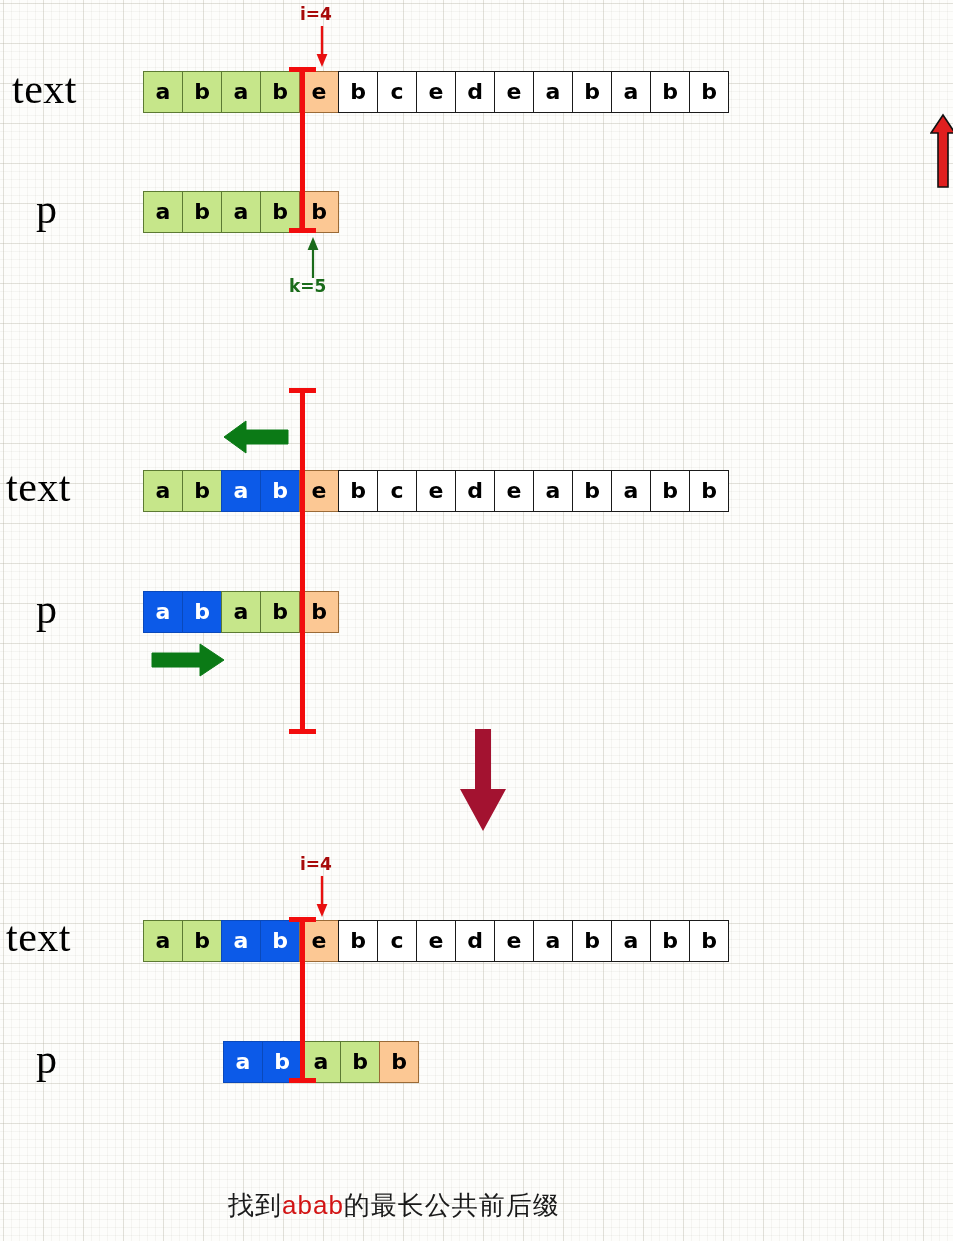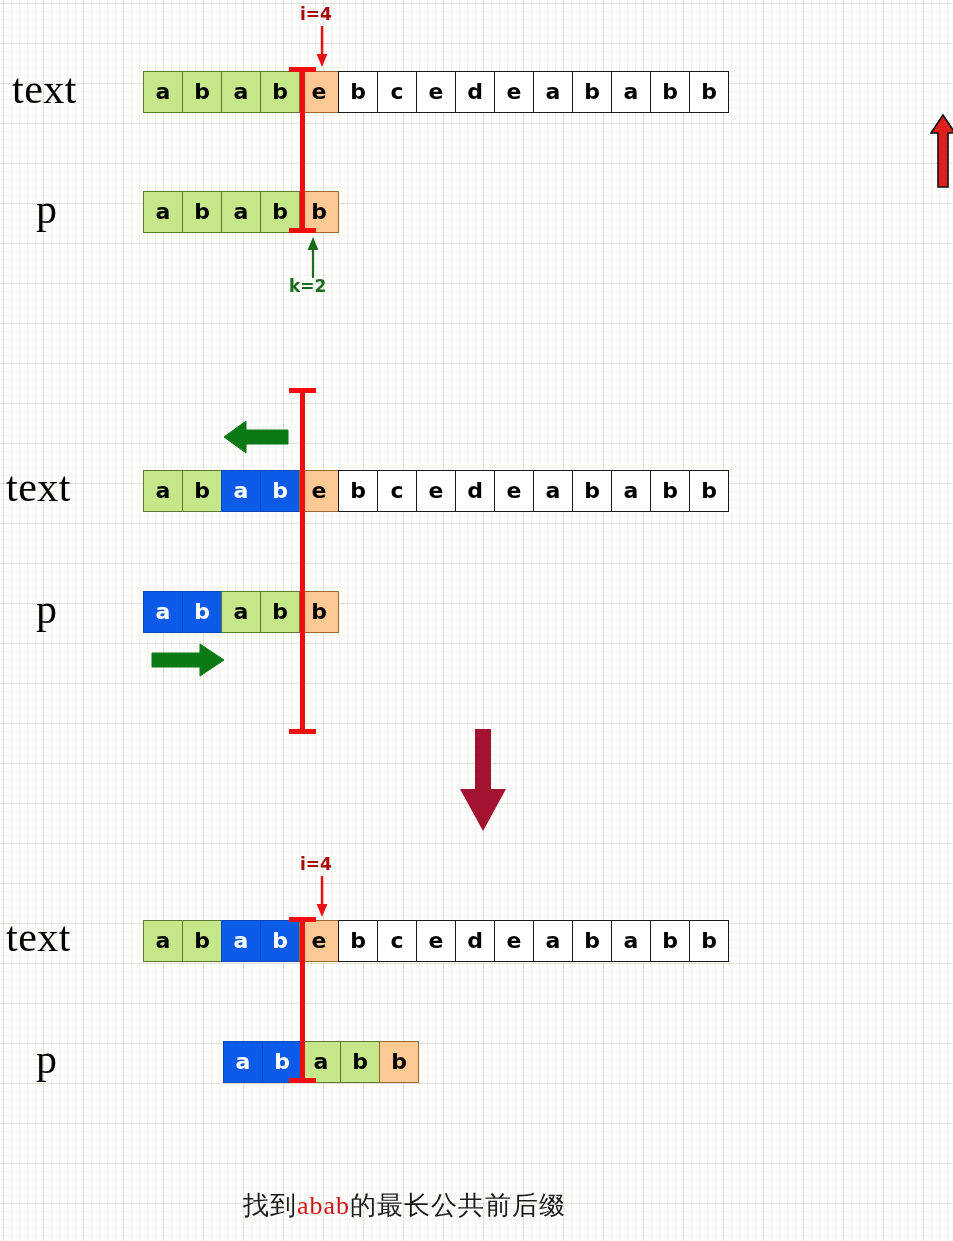--- a/index.html
+++ b/index.html
@@ -91,26 +91,25 @@
   .ann-label.green { color: #1a6b1a; }
 
   .thin-arrow { position: absolute; }
 
   
   .block-arrow { position: absolute; }
 
   
   .caption {
     position: absolute;
-    font-family: Liberation Serif, serif;
+    font-family: Liberation Sans, sans-serif;
     font-size: 26px;
     color: #1a1a1a;
     white-space: nowrap;
     letter-spacing: 1px;
-    margin-left: 15px;
   }
   .caption .hl { color: #d21414; }
 </style>
 </head>
 <body>
 
 <div class="stage">
 
   <div class="ann-label red" style="left:300px; top:6px;">i=4</div>
   <svg class="thin-arrow" style="left:312px; top:26px;" width="20" height="42" viewBox="0 0 20 42">
@@ -149,21 +148,21 @@
     </div>
 
   <div class="vcap" style="left:289px; top:67px;"></div>
   <div class="vline" style="left:300px; top:67px; height:165px;"></div>
   <div class="vcap" style="left:289px; top:228px;"></div>
 
   <svg class="thin-arrow" style="left:303px; top:236px;" width="20" height="42" viewBox="0 0 20 42">
     <line x1="10" y1="42" x2="10" y2="11" stroke="#1a6b1a" stroke-width="2.2"></line>
     <polygon points="10,1 4.6,14 15.4,14" fill="#1a6b1a"></polygon>
   </svg>
-  <div class="ann-label green" style="left:289px; top:278px;">k=2</div>
+  <div class="ann-label green" style="left:289px; top:278px;">k=5</div>
 
   <svg class="block-arrow" style="left:930px; top:113px;" width="26" height="75" viewBox="0 0 26 75">
     <polygon points="13,2 25,20 18,20 18,74 8,74 8,20 1,20" fill="#e01f1f" stroke="#111111" stroke-width="1.6"></polygon>
   </svg>
 
   <svg class="block-arrow" style="left:222px; top:418px;" width="68" height="38" viewBox="0 0 68 38">
     <polygon points="2,19 24,3 24,12 66,12 66,26 24,26 24,35" fill="#0b7a16" stroke="#0b7a16" stroke-width="1"></polygon>
   </svg>
 
   <div class="row-label" style="left:6px; top:466px; font-size:42px;">text</div>

